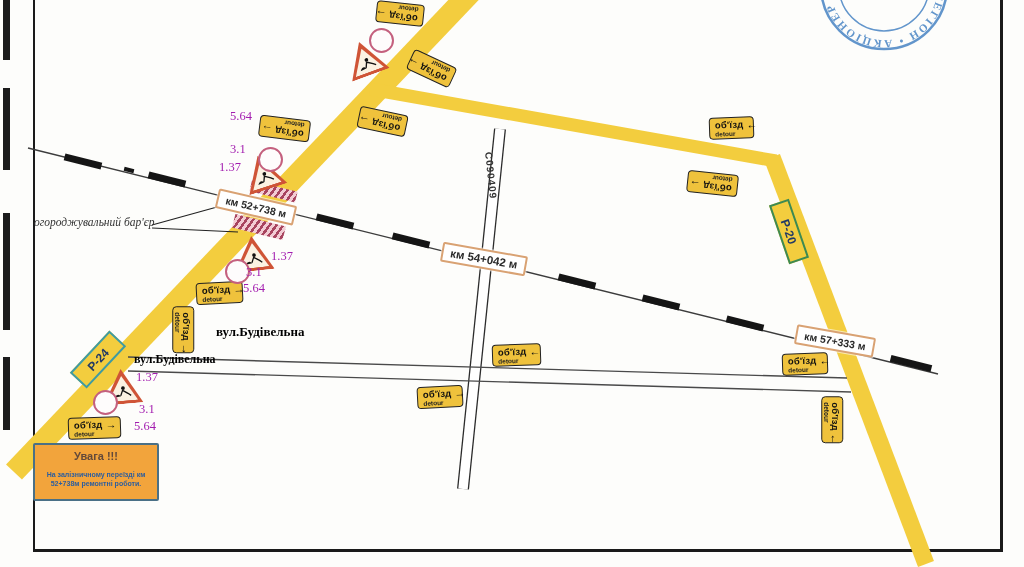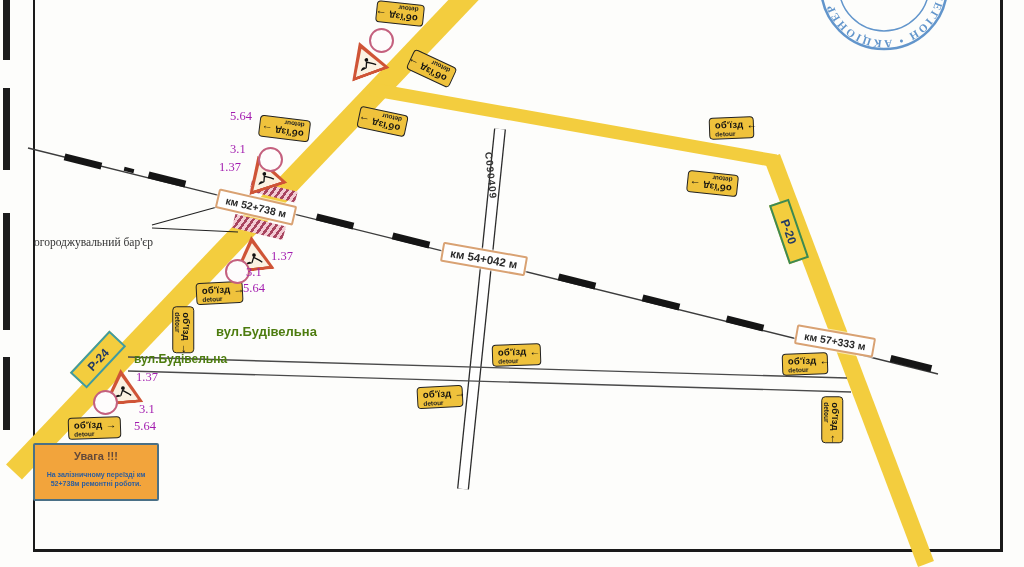--- a/index.html
+++ b/index.html
@@ -35,21 +35,21 @@
   .tri .touter{position:absolute;inset:0;background:#cf5436;
         clip-path:polygon(50% 0,0 100%,100% 100%);}
   .tri .tinner{position:absolute;left:5px;top:7px;right:5px;bottom:3px;background:#fbf2e2;
         clip-path:polygon(50% 0,0 100%,100% 100%);}
   .tri svg{position:absolute;left:10px;top:16px;}
   
   .pcirc{position:absolute;width:25px;height:25px;border:2.5px solid #c4607e;border-radius:50%;
          background:#fefcfc;box-sizing:border-box;}
   
   .num{position:absolute;font-family:"Liberation Serif",serif;font-size:12.5px;color:#a21caf;}
-  .streetlbl{position:absolute;font-family:Liberation Sans, sans-serif;color:#4d7c0f;font-weight:600;}
+  .streetlbl{position:absolute;font-family:Liberation Serif, serif;color:#000000;font-weight:600;}
   .barrierlbl{position:absolute;font-family:"Liberation Serif",serif;font-size:11.5px;color:#333;}
   
   .warnbox{position:absolute;left:33px;top:443px;width:126px;height:58px;background:#f2a43c;
            border:2.5px solid #4a7086;border-radius:2px;box-sizing:border-box;text-align:center;
            padding-top:5px;}
   .warnbox .wtitle{font-weight:bold;font-size:11px;color:#63493a;margin-bottom:8px;}
   .warnbox .wline{font-weight:bold;font-size:7px;color:#2d5e9e;line-height:9px;}
 </style>
 </head>
 <body>
@@ -255,21 +255,21 @@
   <div class="num" style="left:271px;top:249px;">1.37</div>
   <div class="num" style="left:246px;top:265px;">3.1</div>
   <div class="num" style="left:243px;top:281px;">5.64</div>
   <div class="num" style="left:136px;top:370px;">1.37</div>
   <div class="num" style="left:139px;top:402px;">3.1</div>
   <div class="num" style="left:134px;top:419px;">5.64</div>
 
   <div class="streetlbl" style="left:216px;top:324px;font-size:13px;">вул.Будівельна</div>
   <div class="streetlbl" style="left:134px;top:352px;font-size:12px;">вул.Будівельна</div>
 
-  <div class="barrierlbl" style="left:34px;top:236px;">огороджувальний бар'єр</div>
+  <div class="barrierlbl" style="left:34px;top:216px;font-style:italic;">огороджувальний бар'єр</div>
 
   <div class="warnbox">
     <div class="wtitle">Увага !!!</div>
     <div class="wline">На залізничному переїзді км</div>
     <div class="wline">52+738м ремонтні роботи.</div>
   </div>
 
 </div>
 
 </body></html>

